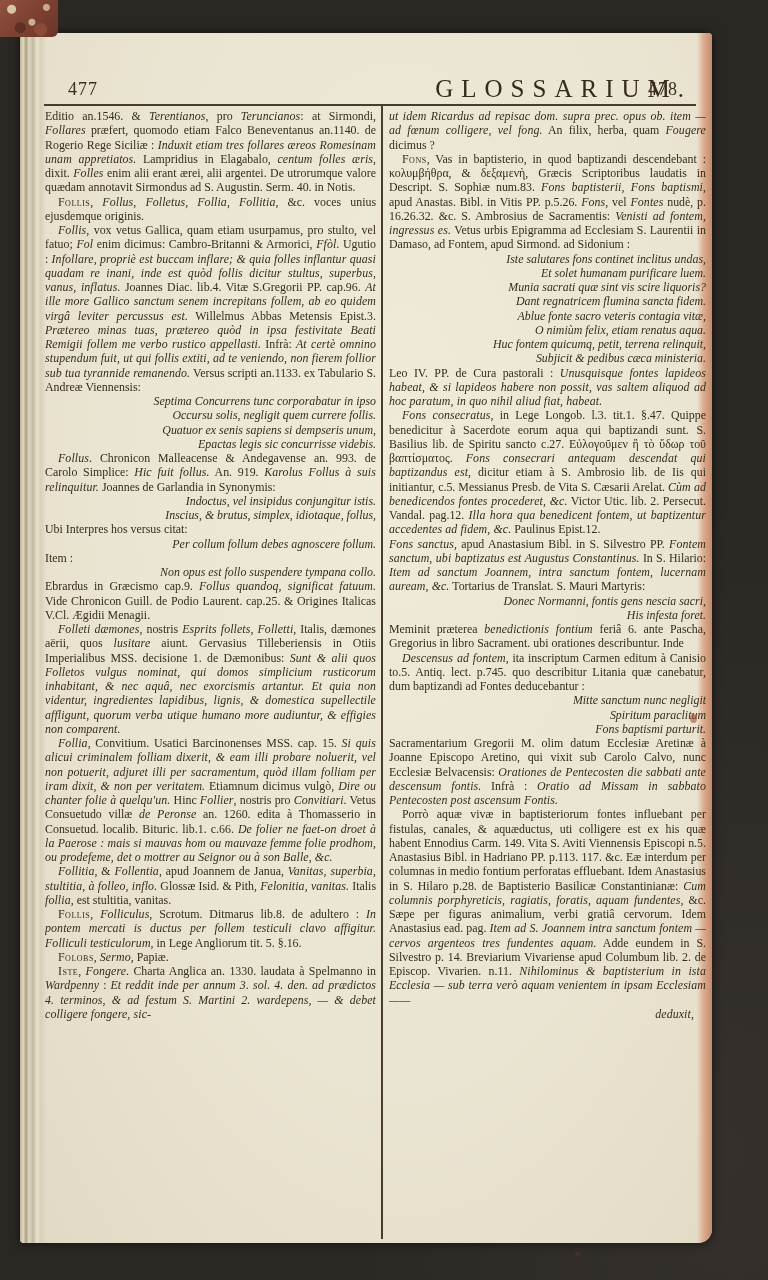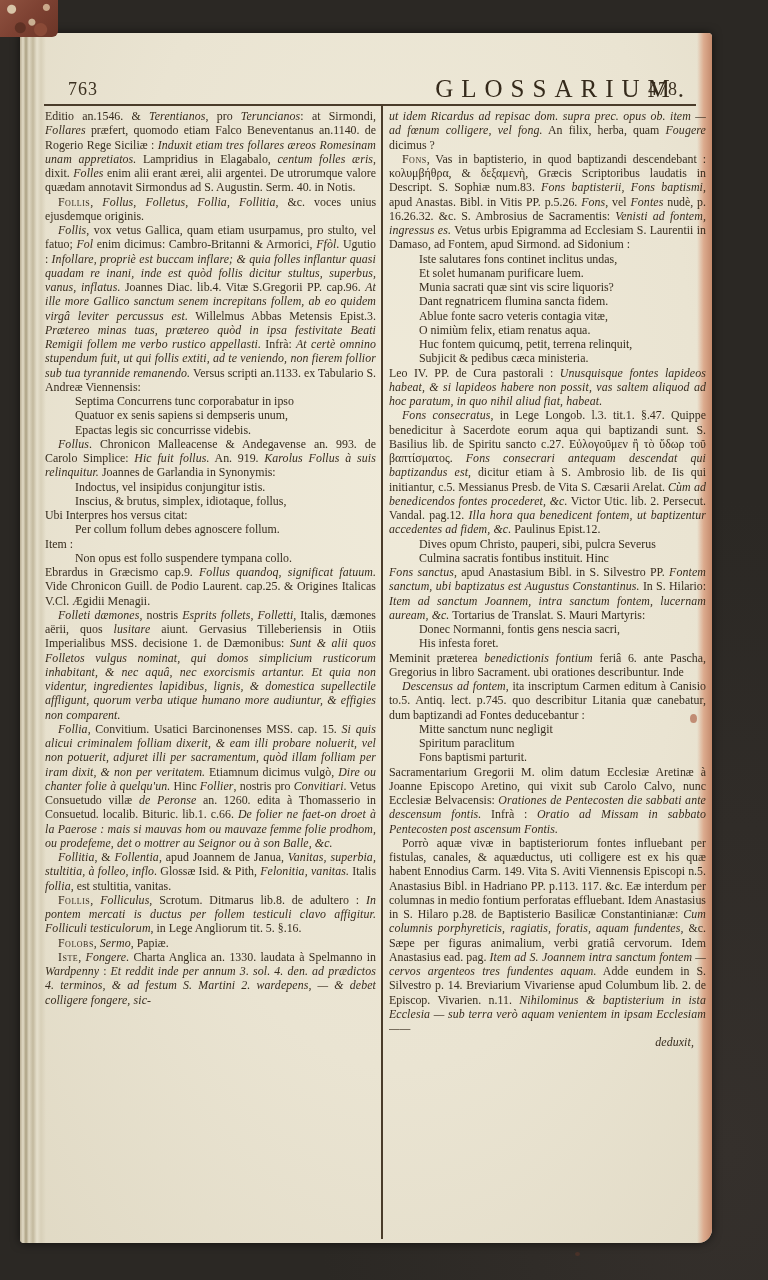--- a/index.html
+++ b/index.html
@@ -53,53 +53,54 @@
   .column-divider{position:absolute;left:361px;top:71px;width:2px;height:1135px;background:#4a3c2a;}
   .col{
     position:absolute;top:76px;height:1130px;overflow:hidden;
     font-size:11.9px;line-height:14.25px;text-align:justify;
     color:#372c1e;
   }
   .col.left{left:25px;width:331px;}
   .col.right{left:369px;width:317px;}
   .col p{margin:0;font-family:Liberation Serif, serif;}
   .col p.indent{text-indent:13px;}
-  .col .verse{margin:0 0 0 30px;text-align:left;}
+  .col .verse{margin:0 0 0 30px;font-style:italic;text-align:right;}
   .col .verse .vline{display:block;}
   .col .catchword{text-align:right;font-style:italic;padding-right:12px;}
   .sc{font-variant:small-caps;letter-spacing:0.5px;}
   i{letter-spacing:0.1px;}
   .stain{position:absolute;border-radius:50%;}
   .stain.a{left:690px;top:714px;width:7px;height:9px;background:rgba(160,70,40,0.55);}
   .stain.b{left:575px;top:1252px;width:5px;height:4px;background:rgba(120,60,40,0.35);}
 </style>
 </head>
 <body>
 
 <div class="surround-texture"></div>
 
 <div class="paper">
   <div class="left-edges"></div>
   <div class="fore-edge"></div>
 
   <div class="page-header">
-    <span class="pageno left">763</span>
+    <span class="pageno left">477</span>
     <span class="running-title">GLOSSARIUM.</span>
     <span class="pageno right">478</span>
   </div>
 
   <div class="header-rule"></div>
   <div class="column-divider"></div>
 
   <div class="col left" id="col-left">
       <p class="">Editio an.1546. &amp; <i>Terentianos</i>, pro <i>Teruncianos</i>: at Sirmondi, <i>Follares</i> præfert, quomodo etiam Falco Beneventanus an.1140. de Rogerio Rege Siciliæ : <i>Induxit etiam tres follares æreos Romesinam unam appretiatos.</i> Lampridius in Elagabalo, <i>centum folles æris</i>, dixit. <i>Folles</i> enim alii erant ærei, alii argentei. De utrorumque valore quædam annotavit Sirmondus ad S. Augustin. Serm. 40. in Notis.</p>
       <p class="indent"><span class="sc">Follis</span>, <i>Follus</i>, <i>Folletus</i>, <i>Follia</i>, <i>Follitia</i>, &amp;c. voces unius ejusdemque originis.</p>
       <p class="indent"><i>Follis</i>, vox vetus Gallica, quam etiam usurpamus, pro stulto, vel fatuo; <i>Fol</i> enim dicimus: Cambro-Britanni &amp; Armorici, <i>Ffòl</i>. Ugutio : <i>Infollare, propriè est buccam inflare; &amp; quia folles inflantur quasi quadam re inani, inde est quòd follis dicitur stultus, superbus, vanus, inflatus.</i> Joannes Diac. lib.4. Vitæ S.Gregorii PP. cap.96. <i>At ille more Gallico sanctum senem increpitans follem, ab eo quidem virgâ leviter percussus est.</i> Willelmus Abbas Metensis Epist.3. <i>Prætereo minas tuas, prætereo quòd in ipsa festivitate Beati Remigii follem me verbo rustico appellasti.</i> Infrà: <i>At certè omnino stupendum fuit, ut qui follis extiti, ad te veniendo, non fierem follior sub tua tyrannide remanendo.</i> Versus scripti an.1133. ex Tabulario S. Andreæ Viennensis:</p>
       <div class="verse">
         <span class="vline">Septima Concurrens tunc corporabatur in ipso</span>
+        <span class="vline">Occursu solis, negligit quem currere follis.</span>
         <span class="vline">Quatuor ex senis sapiens si dempseris unum,</span>
         <span class="vline">Epactas legis sic concurrisse videbis.</span>
       </div>
       <p class="indent"><i>Follus</i>. Chronicon Malleacense &amp; Andegavense an. 993. de Carolo Simplice: <i>Hic fuit follus.</i> An. 919. <i>Karolus Follus à suis relinquitur.</i> Joannes de Garlandia in Synonymis:</p>
       <div class="verse">
         <span class="vline">Indoctus, vel insipidus conjungitur istis.</span>
         <span class="vline">Inscius, &amp; brutus, simplex, idiotaque, follus,</span>
       </div>
       <p class="">Ubi Interpres hos versus citat:</p>
       <div class="verse">
@@ -125,24 +126,20 @@
         <span class="vline">Et solet humanam purificare luem.</span>
         <span class="vline">Munia sacrati quæ sint vis scire liquoris?</span>
         <span class="vline">Dant regnatricem flumina sancta fidem.</span>
         <span class="vline">Ablue fonte sacro veteris contagia vitæ,</span>
         <span class="vline">O nimiùm felix, etiam renatus aqua.</span>
         <span class="vline">Huc fontem quicumq, petit, terrena relinquit,</span>
         <span class="vline">Subjicit &amp; pedibus cæca ministeria.</span>
       </div>
       <p class="">Leo IV. PP. de Cura pastorali : <i>Unusquisque fontes lapideos habeat, &amp; si lapideos habere non possit, vas saltem aliquod ad hoc paratum, in quo nihil aliud fiat, habeat.</i></p>
       <p class="indent"><i>Fons consecratus</i>, in Lege Longob. l.3. tit.1. §.47. Quippe benedicitur à Sacerdote eorum aqua qui baptizandi sunt. S. Basilius lib. de Spiritu sancto c.27. Εὐλογοῦμεν ἢ τὸ ὕδωρ τοῦ βαπτίσματος. <i>Fons consecrari antequam descendat qui baptizandus est</i>, dicitur etiam à S. Ambrosio lib. de Iis qui initiantur, c.5. Messianus Presb. de Vita S. Cæsarii Arelat. <i>Cùm ad benedicendos fontes procederet, &amp;c.</i> Victor Utic. lib. 2. Persecut. Vandal. pag.12. <i>Illa hora qua benedicent fontem, ut baptizentur accedentes ad fidem, &amp;c.</i> Paulinus Epist.12.</p>
-      <div class="verse">
-        <span class="vline">Dives opum Christo, pauperi, sibi, pulcra Severus</span>
-        <span class="vline">Culmina sacratis fontibus instituit.   Hinc</span>
-      </div>
       <p class=""><i>Fons sanctus</i>, apud Anastasium Bibl. in S. Silvestro PP. <i>Fontem sanctum, ubi baptizatus est Augustus Constantinus.</i> In S. Hilario: <i>Item ad sanctum Joannem, intra sanctum fontem, lucernam auream, &amp;c.</i> Tortarius de Translat. S. Mauri Martyris:</p>
       <div class="verse">
         <span class="vline">Donec Normanni, fontis gens nescia sacri,</span>
         <span class="vline">His infesta foret.</span>
       </div>
       <p class="">Meminit præterea <i>benedictionis fontium</i> feriâ 6. ante Pascha, Gregorius in libro Sacrament. ubi orationes describuntur. Inde</p>
       <p class="indent"><i>Descensus ad fontem</i>, ita inscriptum Carmen editum à Canisio to.5. Antiq. lect. p.745. quo describitur Litania quæ canebatur, dum baptizandi ad Fontes deducebantur :</p>
       <div class="verse">
         <span class="vline">Mitte sanctum nunc negligit</span>
         <span class="vline">Spiritum paraclitum</span>

